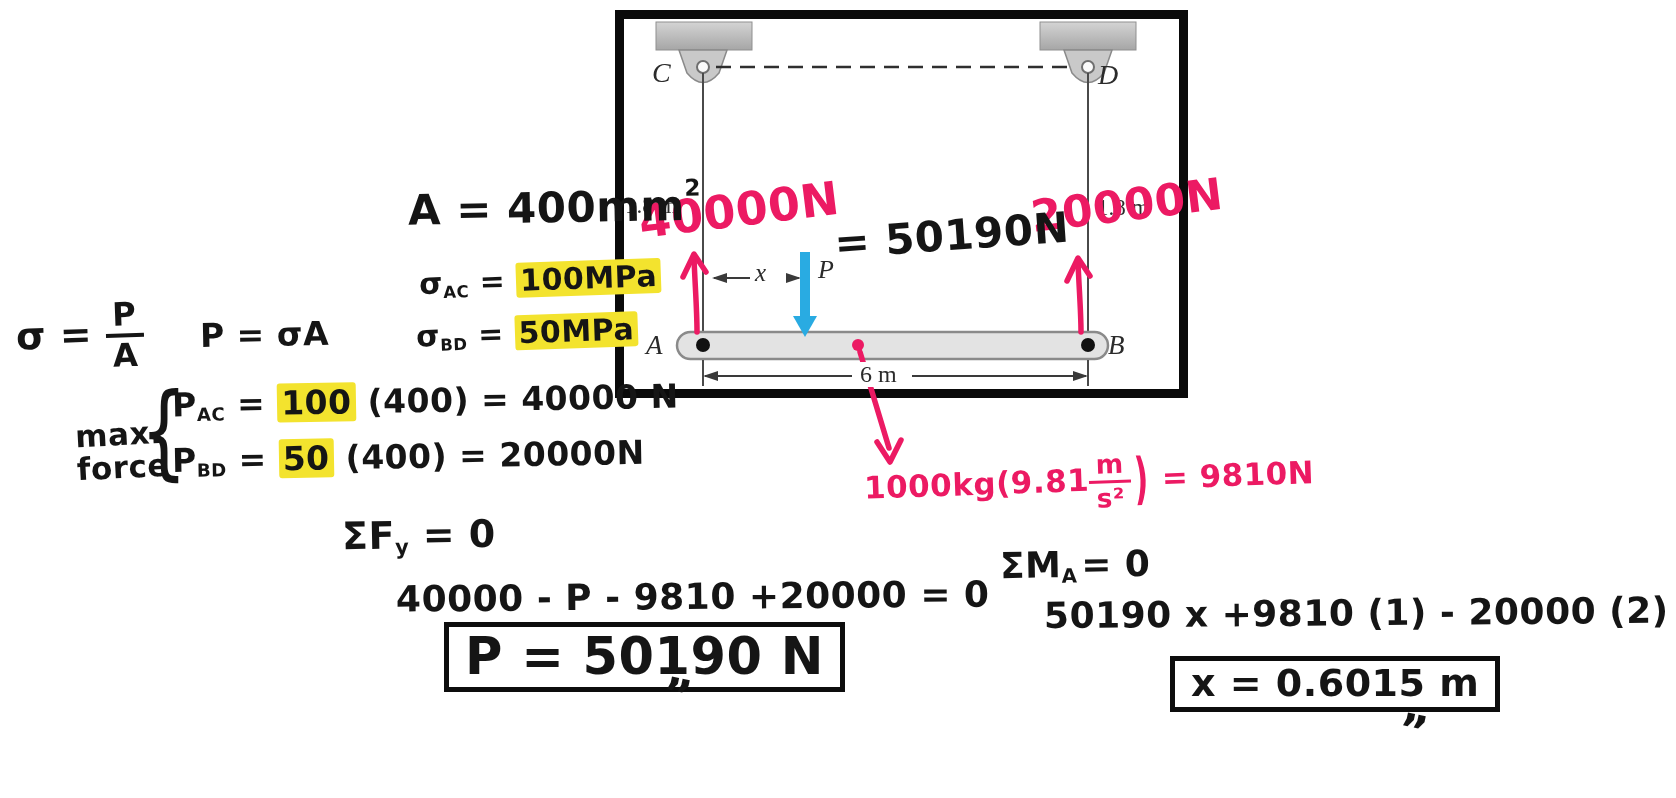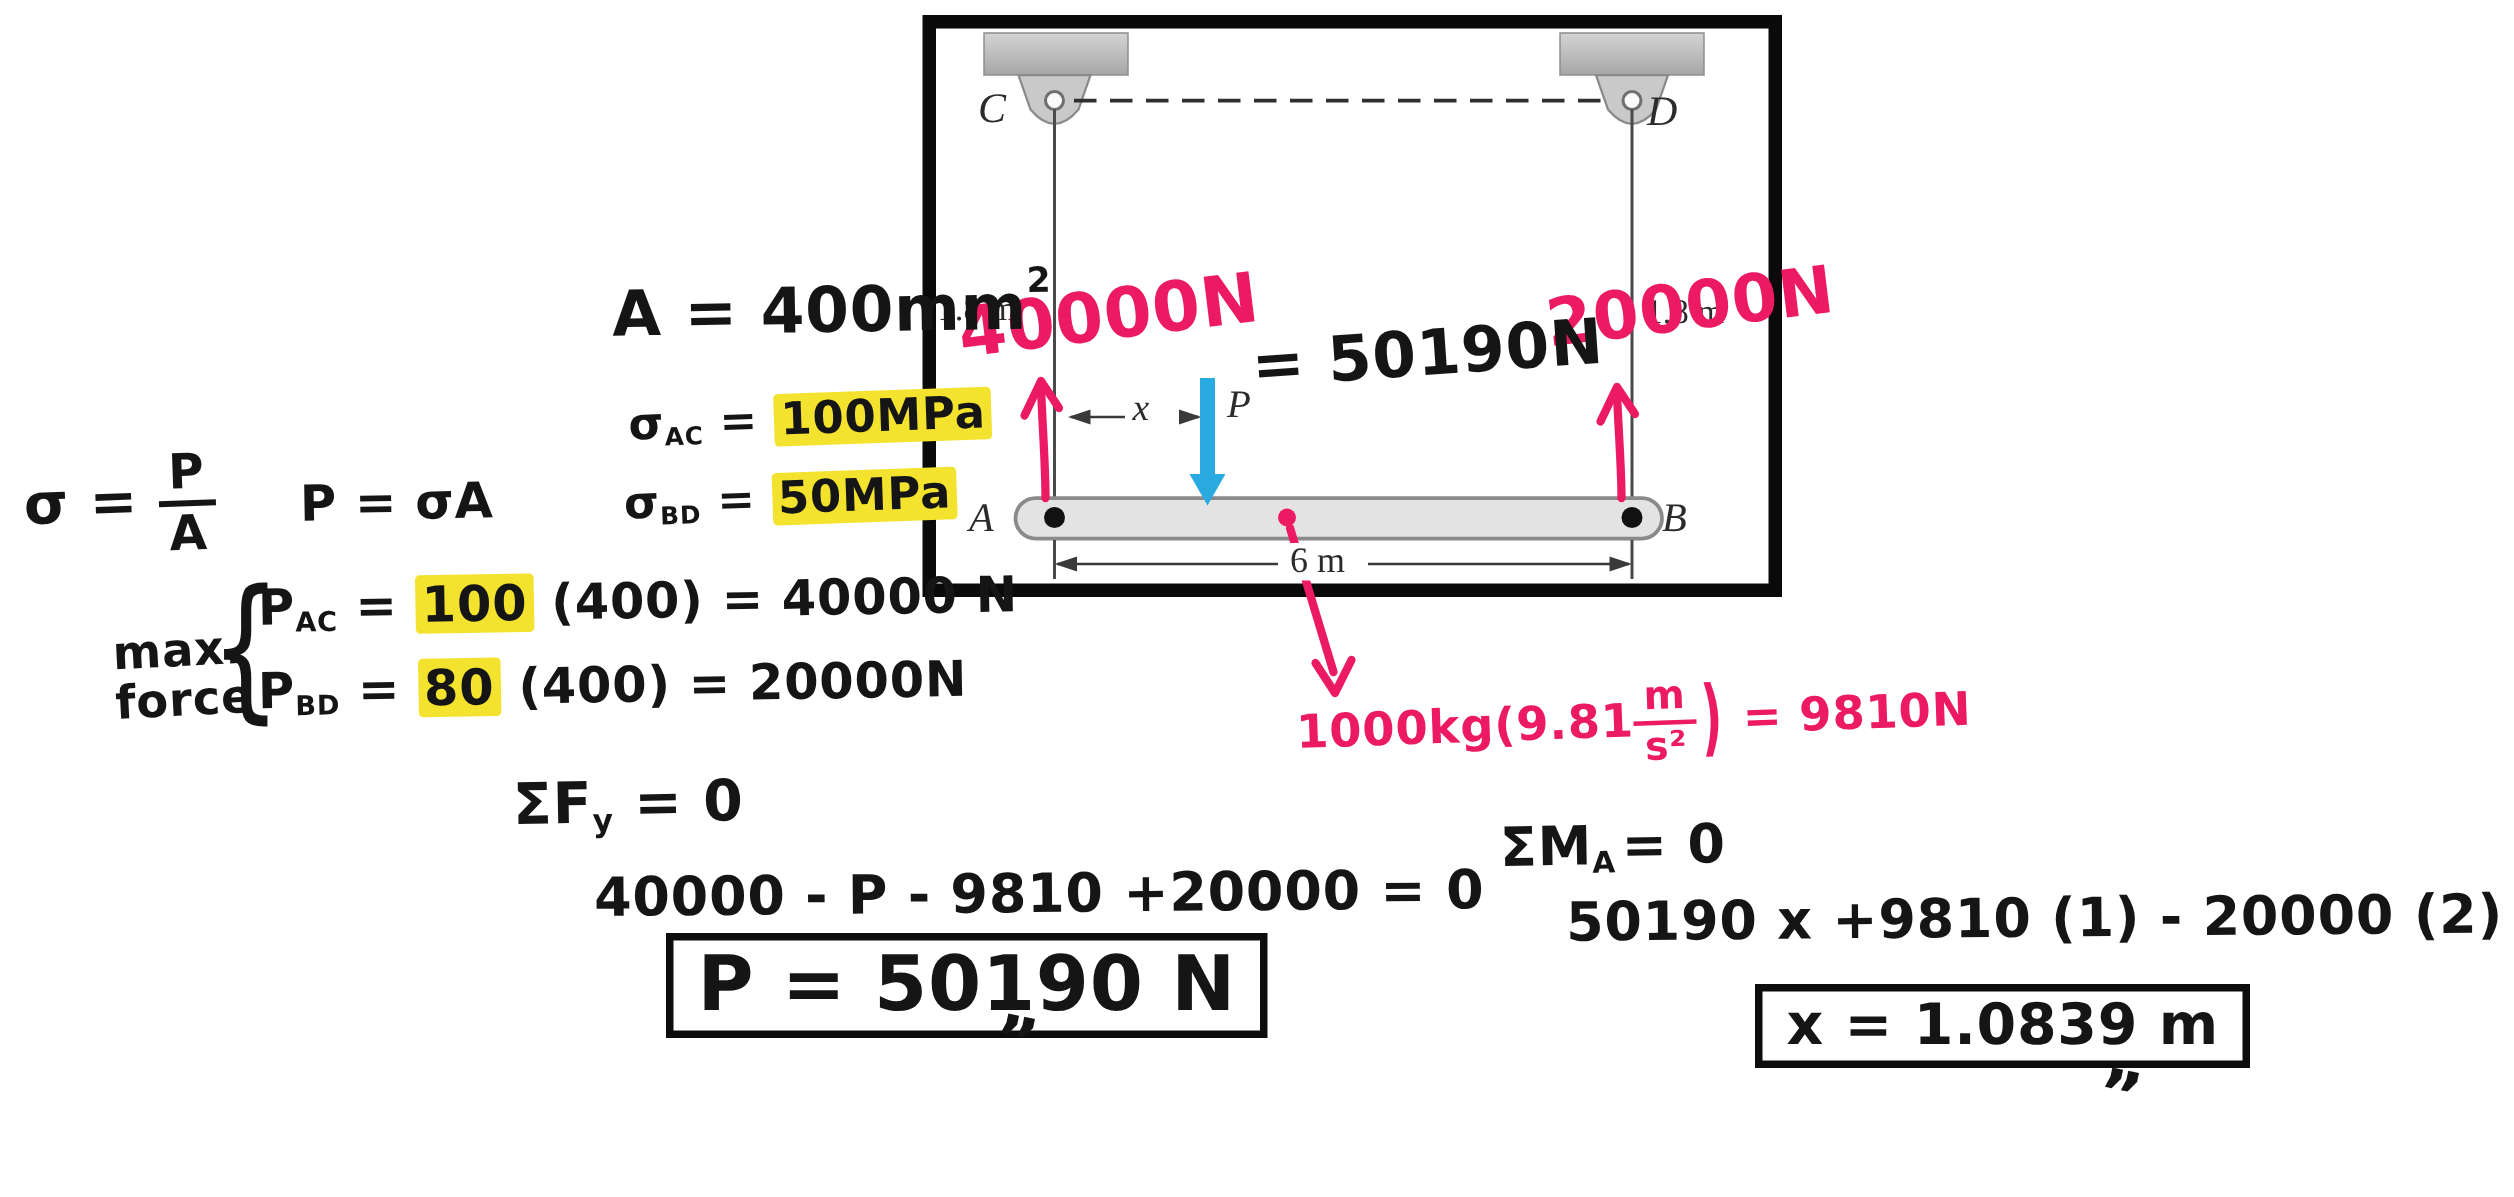--- a/index.html
+++ b/index.html
@@ -119,38 +119,38 @@
     <div>force</div>
   </div>
 
   <div class="abs hw" style="left:140px;top:374px;font-size:104px;font-weight:500;transform:scaleX(.72);transform-origin:left top;line-height:1.1">{</div>
 
   <div class="abs hw" style="left:172px;top:384px;font-size:33px;transform:rotate(-1deg)">
     <span>P</span><span class="sub">AC</span><span> = </span><span class="hl">100</span><span> (400)</span><span> = 40000 N</span>
   </div>
 
   <div class="abs hw" style="left:172px;top:440px;font-size:33px;transform:rotate(-1deg)">
-    <span>P</span><span class="sub">BD</span><span> = </span><span class="hl">80</span><span> (400)</span><span> = 20000N</span>
+    <span>P</span><span class="sub">BD</span><span> = </span><span class="hl">50</span><span> (400)</span><span> = 20000N</span>
   </div>
 
   <div class="abs hw" style="left:342px;top:516px;font-size:38px;transform:rotate(-1deg)">
     <span>ΣF</span><span class="sub">y</span><span> = 0</span>
   </div>
 
   <div class="abs hw" style="left:396px;top:578px;font-size:36px;transform:rotate(-.5deg)">40000 - P - 9810 +20000 = 0</div>
 
   <div class="abs" style="left:444px;top:622px">
     <span class="result-box hw" style="font-size:51px">P = 50190 N</span>
   </div>
   <div class="abs hw" style="left:662px;top:672px;font-size:44px;transform:rotate(12deg)">”</div>
 
   <div class="abs hw" style="left:1000px;top:546px;font-size:36px;transform:rotate(-1deg)">
     <span>ΣM</span><span class="sub">A</span><span style="margin-left:4px">= 0</span>
   </div>
 
   <div class="abs hw" style="left:1044px;top:594px;font-size:36px;transform:rotate(-.5deg)">50190 x +9810 (1) - 20000 (2) = 0</div>
 
   <div class="abs" style="left:1170px;top:656px">
-    <span class="result-box hw" style="font-size:38px">x = 1.0839 m</span>
+    <span class="result-box hw" style="font-size:38px">x = 0.6015 m</span>
   </div>
   <div class="abs hw" style="left:1398px;top:708px;font-size:44px;transform:rotate(12deg)">”</div>
 
 </div>
 
 </body></html>

